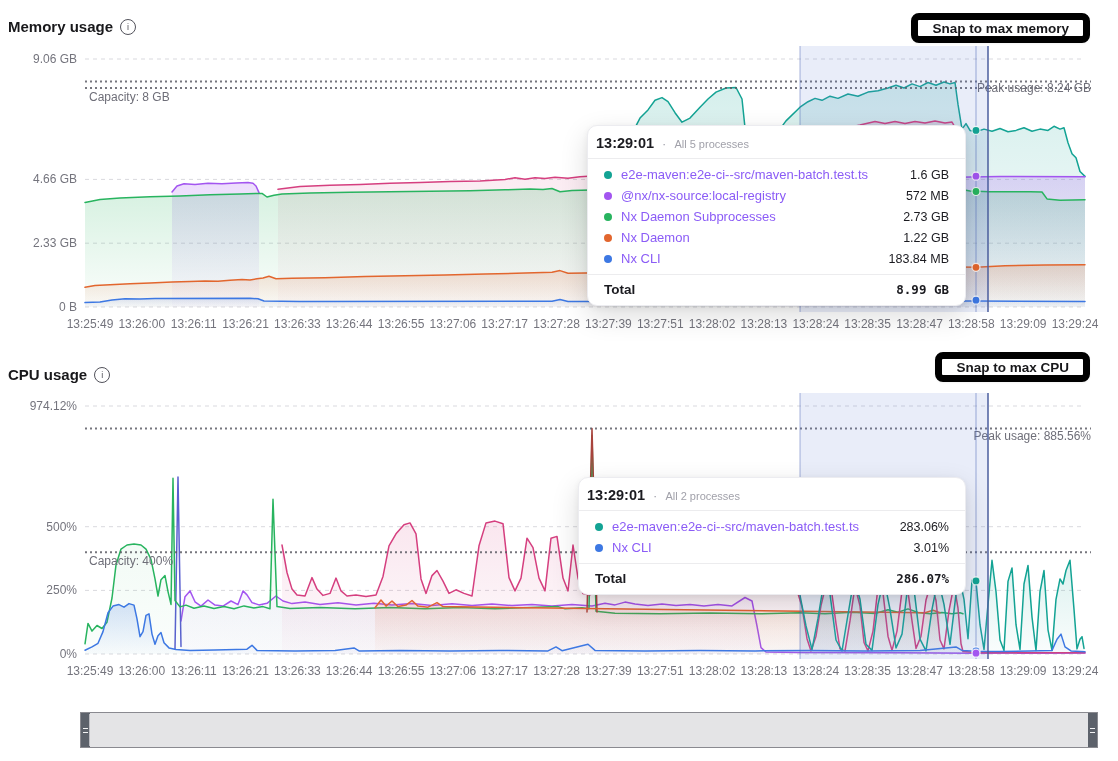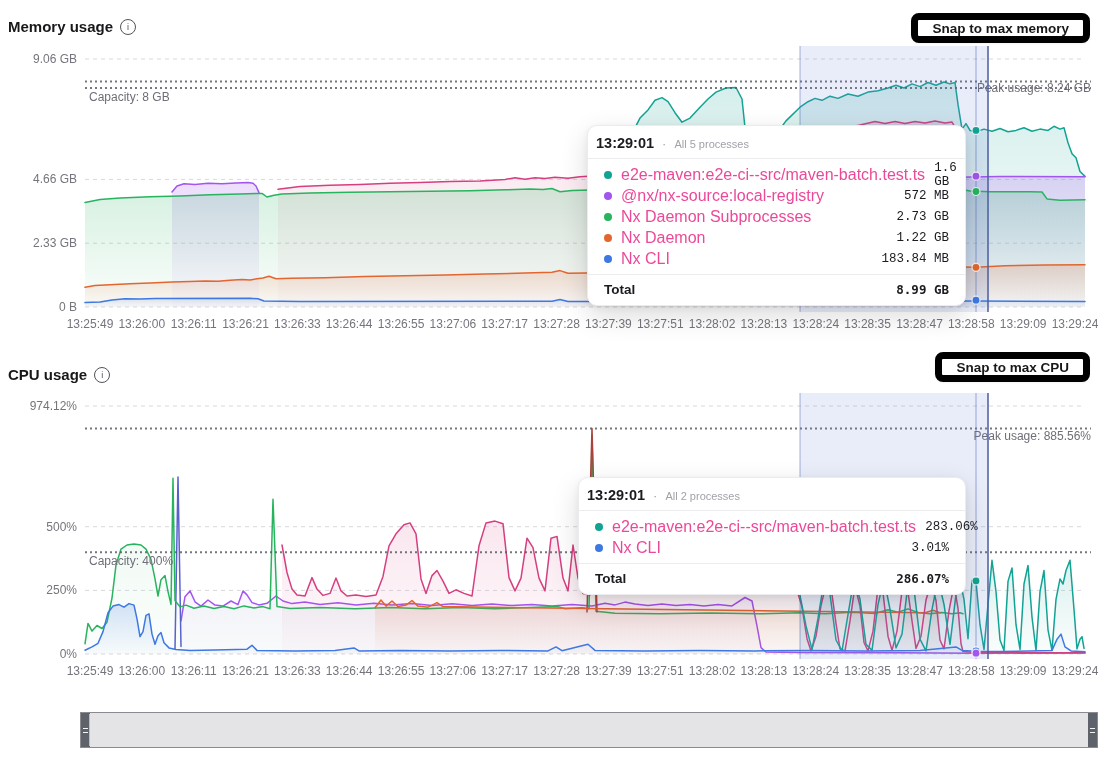--- a/index.html
+++ b/index.html
@@ -15,22 +15,22 @@
   .cap-label{font-family:"Liberation Sans",sans-serif;font-size:12px;fill:#6e6e78;}
   .tooltip{position:absolute;background:#fff;border:1px solid #ececf0;border-radius:10px;box-shadow:0 10px 28px rgba(0,0,0,.14),0 2px 6px rgba(0,0,0,.06);z-index:5;}
   .tt-header{display:flex;align-items:baseline;gap:8px;padding:9px 8px 7px;}
   .tt-time{font-size:14.5px;font-weight:700;color:#1b1b20;}
   .tt-sep{color:#a1a1aa;font-size:13px;}
   .tt-scope{color:#a1a1aa;font-size:11px;}
   .tt-divider{height:1px;background:#ececee;}
   .tt-rows{padding:5px 0;}
   .tt-row{display:flex;align-items:center;gap:9px;height:21px;padding:0 16px;}
   .tt-dot{width:8px;height:8px;border-radius:50%;flex:0 0 8px;}
-  .tt-name{flex:1;font-size:16px;color:#ec4899;white-space:nowrap;}
-  .tt-val{font-family:Liberation Mono, monospace;font-size:12.5px;color:#1b1b20;}
+  .tt-name{flex:1;font-size:13px;color:#8b5cf6;white-space:nowrap;}
+  .tt-val{font-family:Liberation Sans, sans-serif;font-size:12.5px;color:#1b1b20;}
   .tt-total{display:flex;align-items:center;padding:7px 16px 8px;}
   .tt-total-label{flex:1;font-size:13.5px;font-weight:700;color:#1b1b20;}
   .tt-total-val{font-family:"DejaVu Sans Mono",monospace;font-size:12.5px;font-weight:700;color:#1b1b20;}
   .range-slider{position:absolute;left:80px;top:712px;width:1018px;height:36px;border:1px solid #8a8a90;background:#e4e4e6;box-sizing:border-box;}
   .rs-track{position:absolute;left:8px;right:8px;top:1px;bottom:1px;background:#e4e4e6;border-left:1px solid #bdbdc2;border-right:1px solid #bdbdc2;cursor:grab;}
   .rs-handle{position:absolute;top:0;width:9px;height:100%;background:#5d626b;cursor:ew-resize;display:flex;align-items:center;justify-content:center;}
   .rs-handle.left{left:0;}
   .rs-handle.right{right:0;}
   .rs-grip{width:5px;height:5px;border-top:1px solid #f4f4f5;border-bottom:1px solid #f4f4f5;box-sizing:border-box;}
 </style>

